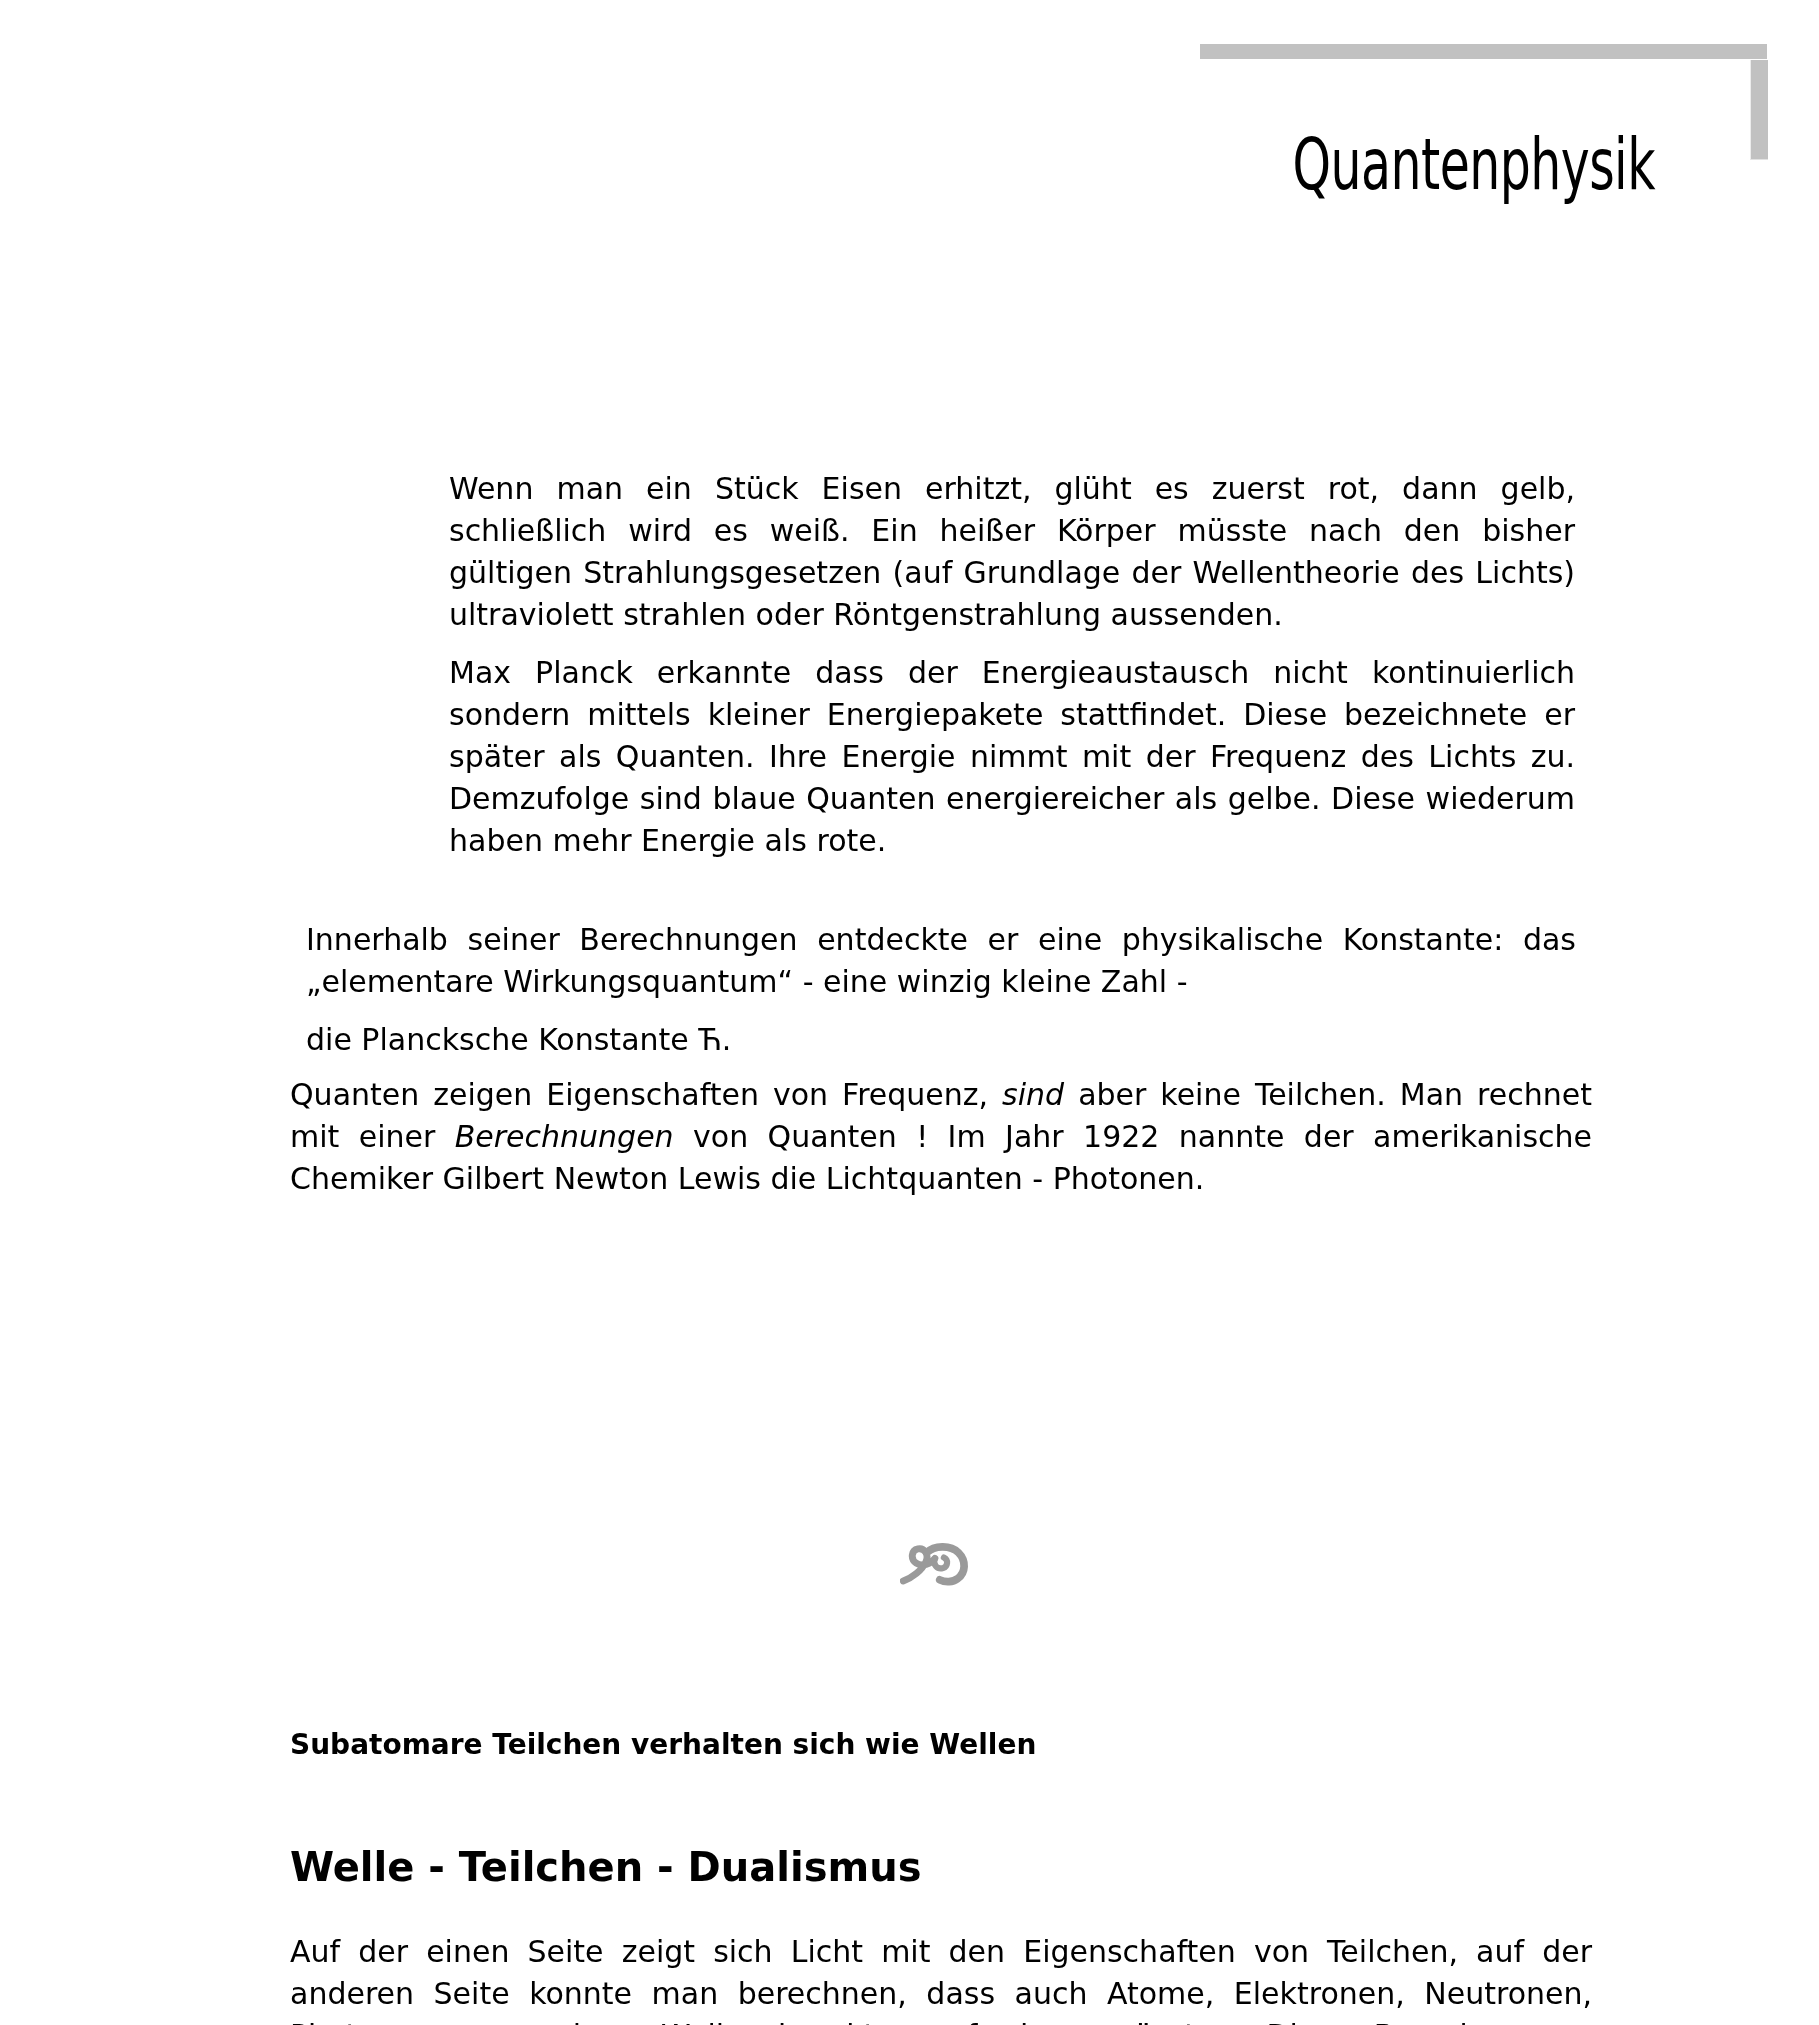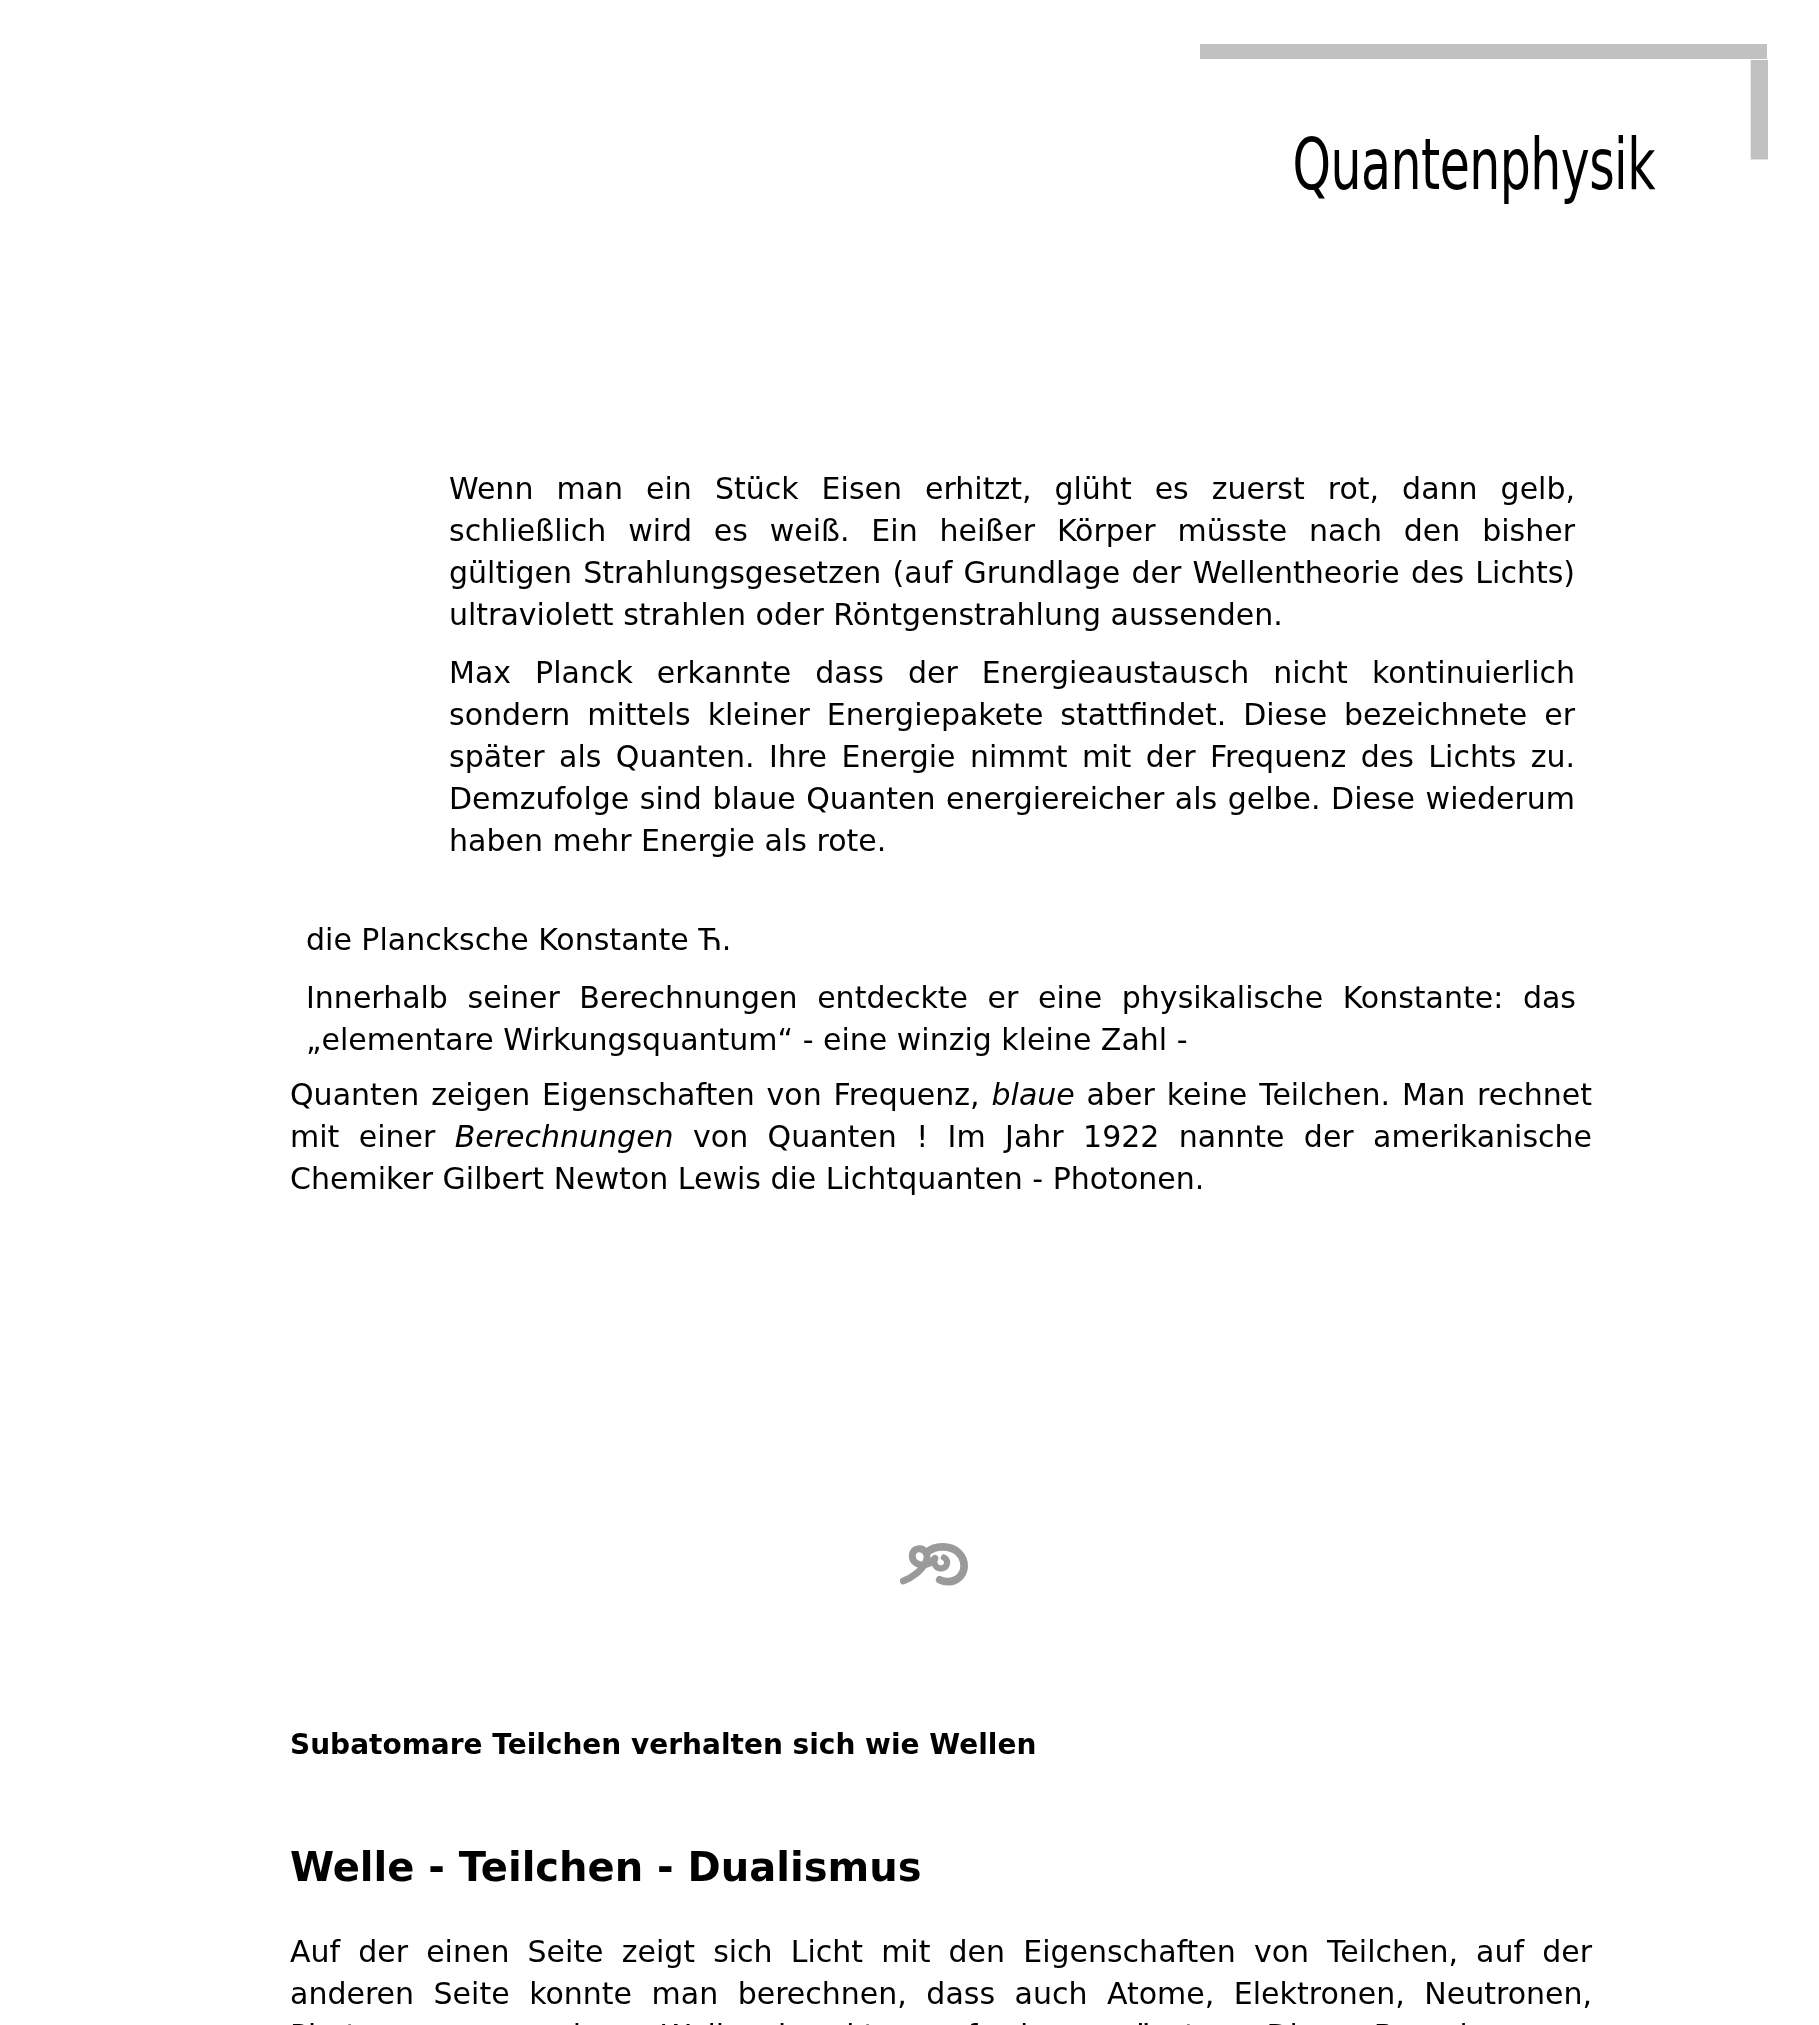--- a/index.html
+++ b/index.html
@@ -85,25 +85,25 @@
   <div class="deco-vbar"></div>
 
   <h1 class="page-title">Quantenphysik</h1>
 
   <div class="body-text quote-block">
     <p>Wenn man ein Stück Eisen erhitzt, glüht es zuerst rot, dann gelb, schließlich wird es weiß. Ein heißer Körper müsste nach den bisher gültigen Strahlungsgesetzen (auf Grundlage der Wellentheorie des Lichts) ultraviolett strahlen oder Röntgenstrahlung aussenden.</p>
     <p>Max Planck erkannte dass der Energieaustausch nicht kontinuierlich sondern mittels kleiner Energiepakete stattfindet. Diese bezeichnete er später als Quanten. Ihre Energie nimmt mit der Frequenz des Lichts zu. Demzufolge sind blaue Quanten energiereicher als gelbe. Diese wiederum haben mehr Energie als rote.</p>
   </div>
 
   <div class="body-text planck-paragraph">
+    <p>Innerhalb seiner Berechnungen entdeckte er eine physikalische Konstante: das „elementare Wirkungsquantum“ - eine winzig kleine Zahl -</p>
     <p>die Plancksche Konstante Ћ.</p>
-    <p>Innerhalb seiner Berechnungen entdeckte er eine physikalische Konstante: das „elementare Wirkungsquantum“ - eine winzig kleine Zahl -</p>
   </div>
 
-  <div class="body-text quanta-paragraph"><span>Quanten zeigen Eigenschaften von Frequenz, </span><span style="font-style: italic;">blaue</span><span> aber keine Teilchen. Man rechnet mit einer </span><span style="font-style: italic;">Berechnungen</span><span> von Quanten ! Im Jahr 1922 nannte der amerikanische Chemiker Gilbert Newton Lewis die Lichtquanten - Photonen.</span></div>
+  <div class="body-text quanta-paragraph"><span>Quanten zeigen Eigenschaften von Frequenz, </span><span style="font-style: italic;">sind</span><span> aber keine Teilchen. Man rechnet mit einer </span><span style="font-style: italic;">Berechnungen</span><span> von Quanten ! Im Jahr 1922 nannte der amerikanische Chemiker Gilbert Newton Lewis die Lichtquanten - Photonen.</span></div>
 
 
   <svg class="ornament" viewBox="0 0 170 108" xmlns="http://www.w3.org/2000/svg">
     <g fill="none" stroke="#9a9a9a" stroke-linecap="round">
 
       <path d="M 8,96 C 30,88 54,70 64,48 C 72,30 60,14 44,17 C 28,20 25,42 40,52 C 54,61 76,55 86,40" stroke-width="17"></path>
 
       <path d="M 86,40 C 80,56 92,68 106,64 C 118,60 120,44 108,38" stroke-width="15"></path>
 
       <path d="M 66,26 C 84,8 124,6 144,26 C 164,46 162,76 142,90 C 130,99 112,100 98,93" stroke-width="19"></path>

